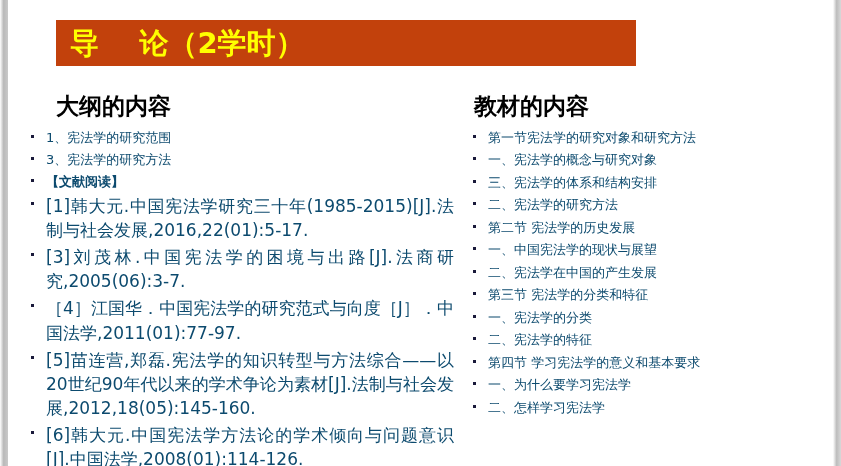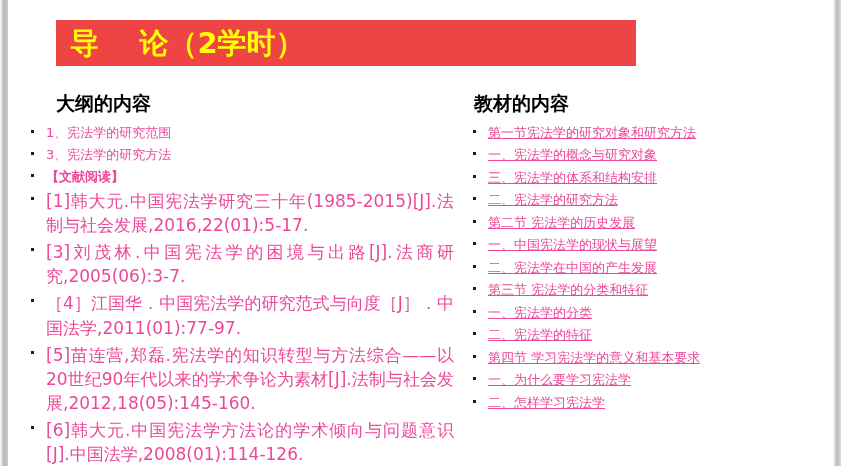--- a/index.html
+++ b/index.html
@@ -45,21 +45,21 @@
     height: 466px;
     background: #ffffff;
   }
   
   .title-banner {
     position: absolute;
     left: 48px;
     top: 20px;
     width: 580px;
     height: 46px;
-    background: #ef4444;
+    background: #c2410c;
     display: flex;
     align-items: center;
   }
   .title-text {
     color: #FFFF00;
     font-size: 29px;
     font-weight: bold;
     line-height: 1;
     padding-left: 14px;
     letter-spacing: 0px;
@@ -73,42 +73,42 @@
   }
   .col-left {
     left: 14px;
     width: 432px;
   }
   .col-right {
     left: 456px;
     width: 360px;
   }
   .col-heading {
-    font-size: 19px;
+    font-size: 23px;
     font-weight: bold;
     color: #000000;
     margin: 0 0 6px 0;
     line-height: 1.25;
     font-family: "DejaVu Sans", "Liberation Sans", sans-serif;
   }
   .heading-left { padding-left: 34px; }
   .heading-right { padding-left: 10px; }
 
   ul.bullets {
     list-style: none;
     margin: 0;
     padding: 0;
   }
   ul.bullets > li {
     position: relative;
     padding-left: 24px;
     margin: 0 0 1px 0;
     font-size: 13px;
     line-height: 1.5;
-    color: #ec4899;
+    color: #0c4a6e;
     font-family: "DejaVu Sans", "Liberation Sans", sans-serif;
   }
   ul.bullets > li::before {
     content: "";
     position: absolute;
     left: 9px;
     top: 8px;
     width: 3px;
     height: 3px;
     background: #1a1a3a;
@@ -142,21 +142,20 @@
     letter-spacing: 1px;
     font-size: 13px;
     margin-top: 10px;
   }
   
   .col-right ul.bullets > li {
     font-size: 13px;
     line-height: 1.73;
     margin-bottom: 0px;
     white-space: nowrap;
-    text-decoration: underline;
   }
 </style>
 </head>
 <body>
 
 <div class="viewport">
 
   <div class="edge-strip-left"></div>
   <div class="edge-strip-right"></div>
 

